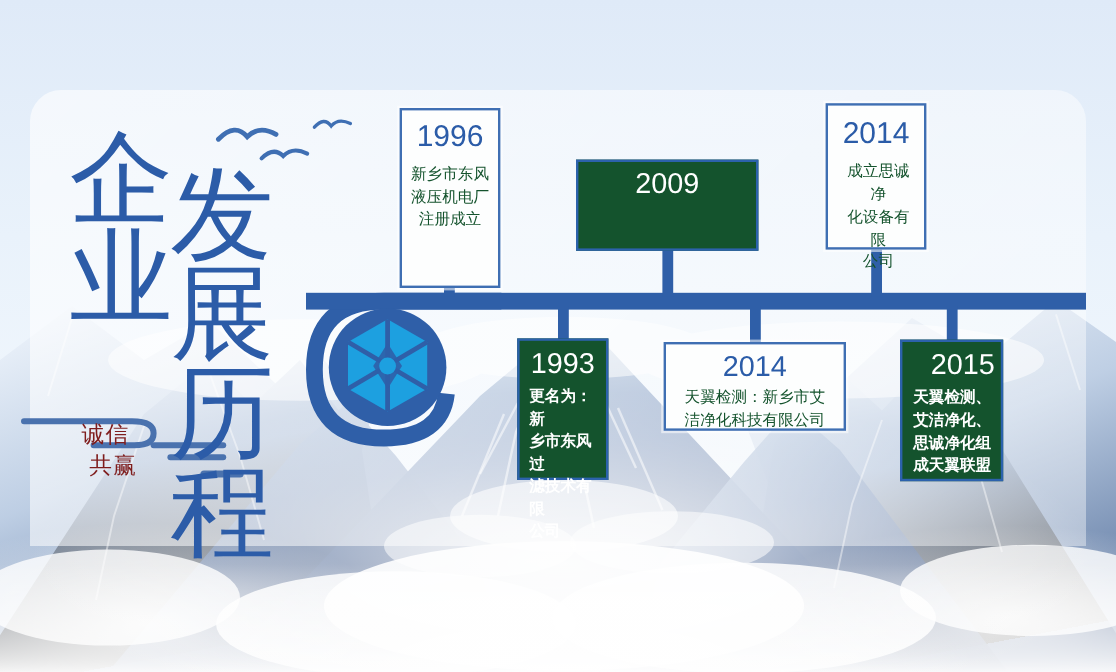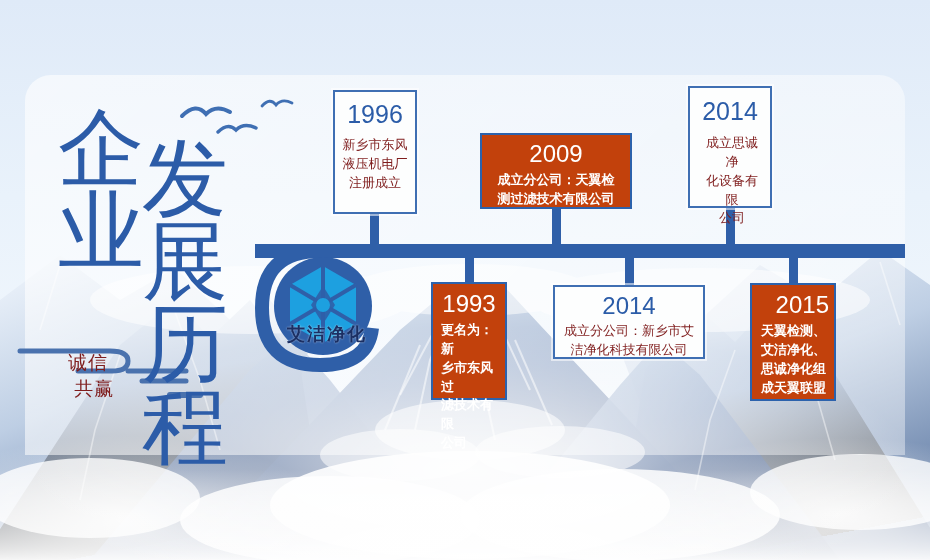--- a/index.html
+++ b/index.html
@@ -97,31 +97,31 @@
     font-size:13px;line-height:1.45;
     font-family:"Liberation Sans","DejaVu Sans",sans-serif;
   }
 
   .card.light{
     background:#fdfefe;
     border:2px solid #3f6fb3;
     box-shadow:0 0 0 2px rgba(255,255,255,.55);
   }
   .card.light .yr{color:#2b5ca8;}
-  .card.light .dsc{color:#7f1d1d;}
+  .card.light .dsc{color:#14532d;}
 
   .card.solid{
-    background:#c2410c;
+    background:#14532d;
     border:2px solid #2c62ac;
   }
   .card.solid .yr{color:#ffffff;}
   .card.solid .dsc{color:#ffffff;font-weight:700;}
 
   
-  #card-1996{left:333px;top:90px;width:84px;height:124px;padding:10px 6px 0;}
+  #card-1996{left:333px;top:90px;width:84px;height:150px;padding:10px 6px 0;}
   #card-1996 .yr{font-size:25px;}
   #card-1996 .dsc{margin-top:9px;}
 
   #card-2009{left:480px;top:133px;width:152px;height:76px;padding:7px 8px 0;}
   #card-2009 .yr{font-size:24px;}
   #card-2009 .dsc{margin-top:5px;}
 
   #card-2014a{left:688px;top:86px;width:84px;height:122px;padding:11px 6px 0;}
   #card-2014a .yr{font-size:25px;}
   #card-2014a .dsc{margin-top:10px;text-align:center;padding-left:4px;}
@@ -283,42 +283,40 @@
 
   <div class="card light" id="card-1996">
     <div class="yr">1996</div>
     <div class="dsc" style="white-space:pre-line">新乡市东风
 液压机电厂
 注册成立</div>
   </div>
 
   <div class="card solid" id="card-2009">
     <div class="yr">2009</div>
-    <div class="dsc" style="white-space:pre-line">成立分公司：天翼检
-测过滤技术有限公司</div>
   </div>
 
   <div class="card light" id="card-2014a">
     <div class="yr">2014</div>
     <div class="dsc" style="white-space:pre-line">成立思诚净
 化设备有限
 公司</div>
   </div>
 
   <div class="card solid" id="card-2002">
     <div class="yr">1993</div>
     <div class="dsc" style="white-space:pre-line">更名为：新
 乡市东风过
 滤技术有限
 公司</div>
   </div>
 
   <div class="card light" id="card-2014b">
     <div class="yr">2014</div>
-    <div class="dsc" style="white-space:pre-line">成立分公司：新乡市艾
+    <div class="dsc" style="white-space:pre-line">天翼检测：新乡市艾
 洁净化科技有限公司</div>
   </div>
 
   <div class="card solid" id="card-2015">
     <div class="yr">2015</div>
     <div class="dsc" style="white-space:pre-line">天翼检测、
 艾洁净化、
 思诚净化组
 成天翼联盟</div>
   </div>
@@ -333,15 +331,14 @@
         <g stroke="#2f5fa8" stroke-width="4">
           <line x1="80" y1="18" x2="80" y2="95"></line>
           <line x1="47" y1="37" x2="113" y2="76"></line>
           <line x1="113" y1="37" x2="47" y2="76"></line>
         </g>
         <polygon points="80,38 92,57 80,76 68,57" fill="#2f5fa8" opacity=".9"></polygon>
         <circle cx="80" cy="57" r="7" fill="#1da0e0"></circle>
       </g>
     </svg>
   </div>
-  <div class="logo-text">艾洁净化</div>
 
 </div>
 
 </body></html>

